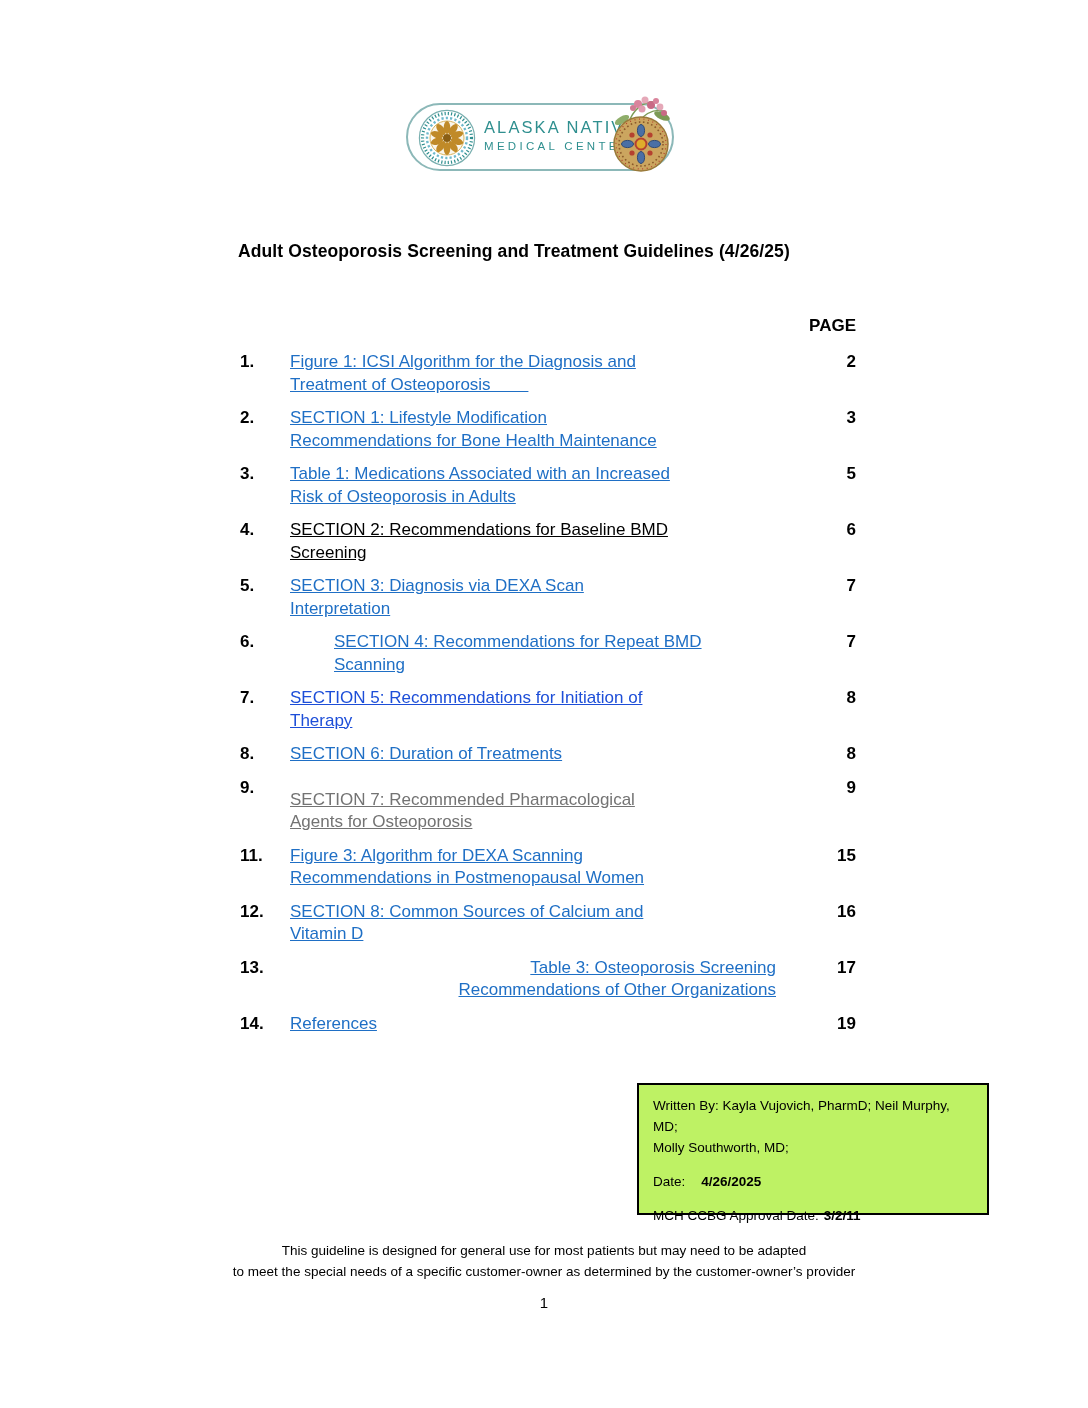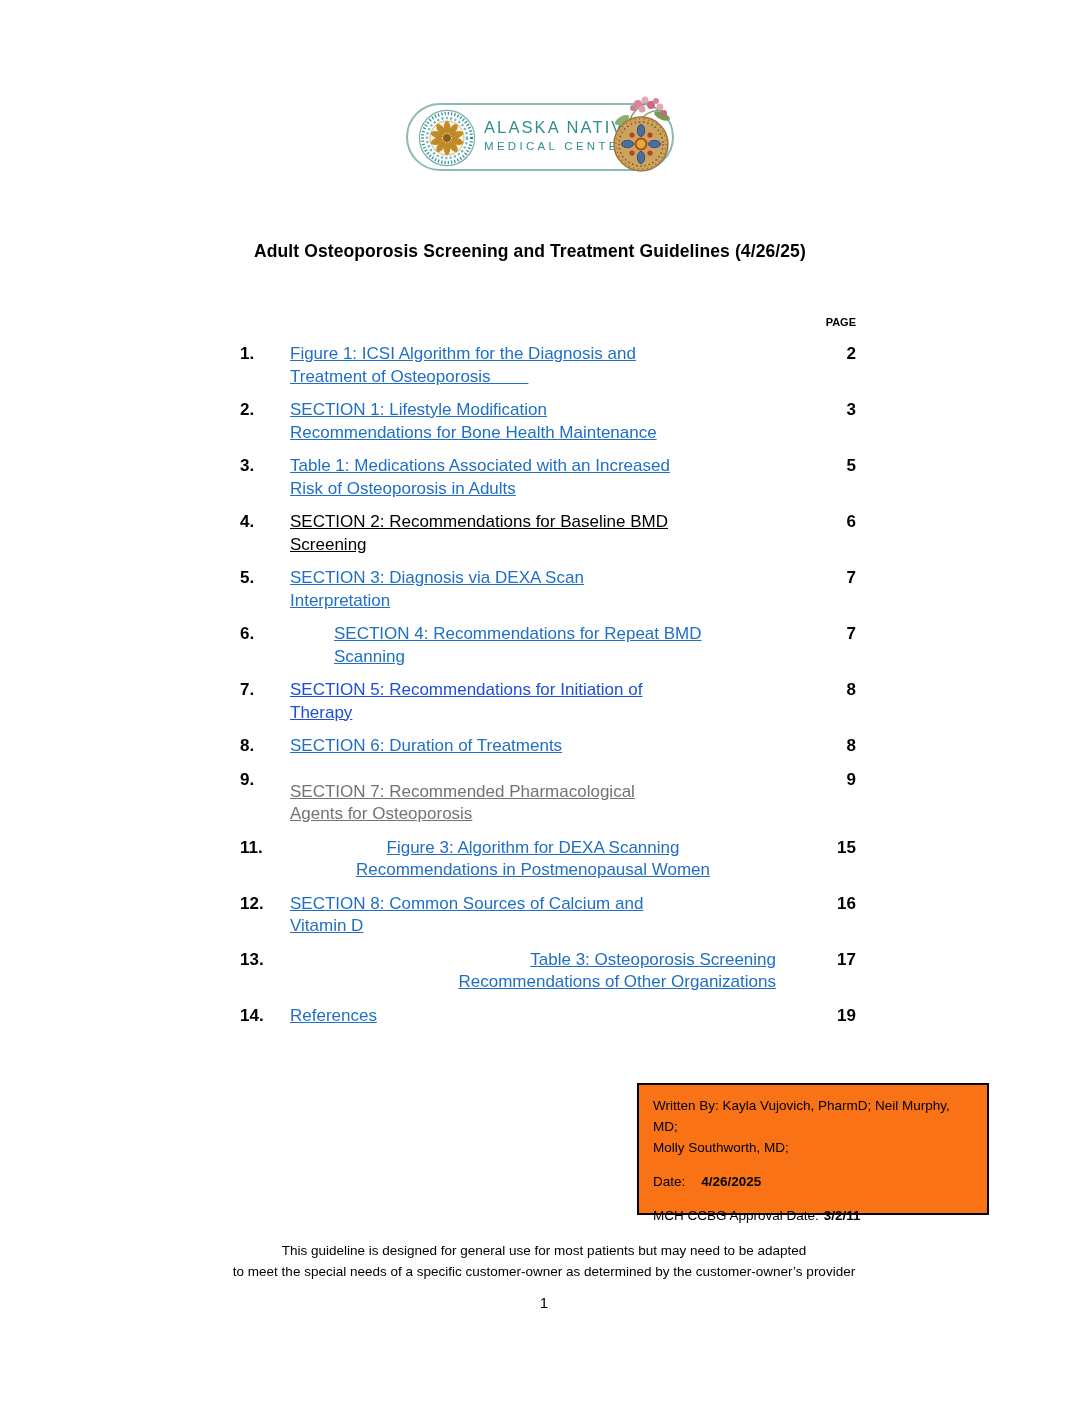--- a/index.html
+++ b/index.html
@@ -14,45 +14,45 @@
     border:2px solid #8cb8b8;border-radius:36px;box-sizing:border-box;
   }
   .seal{position:absolute;left:10px;top:4px;}
   .logo-text{position:absolute;left:76px;top:13px;white-space:nowrap;}
   .lt1{font-size:16.5px;letter-spacing:2.1px;color:#2f8f8f;}
   .lt2{font-size:11.5px;letter-spacing:3.3px;color:#2f8f8f;margin-top:3px;}
   .medallion{position:absolute;right:-2px;top:-11px;}
 
   
   .title{
-    position:absolute;left:254px;top:241px;margin:0;
+    position:absolute;left:238px;top:241px;margin:0;
     font-size:17.5px;font-weight:bold;letter-spacing:0.1px;
   }
 
   
   .toc{position:absolute;left:240px;top:316px;width:616px;}
   .toc-page-header{
-    text-align:right;font-weight:bold;font-size:11px;margin-bottom:15px;
+    text-align:right;font-weight:bold;font-size:17px;margin-bottom:15px;
   }
   .toc-row{
     display:grid;grid-template-columns:50px 1fr 80px;
     margin-bottom:11px;font-size:17px;line-height:22.5px;
   }
   .toc-num{font-weight:bold;}
   .toc-link{
     color:#1f6fc5;text-decoration:underline;white-space:pre-wrap;
     cursor:pointer;
   }
   .toc-page{font-weight:bold;text-align:right;}
 
   
   .infobox{
     position:absolute;left:637px;top:1083px;width:352px;height:132px;
     border:2px solid #000;box-sizing:border-box;padding:10px 14px;
-    font-size:13.5px;line-height:21px;background:#f97316;
+    font-size:13.5px;line-height:21px;background:#bef264;
   }
   .ib-written{white-space:pre-line;margin-bottom:13px;}
   .ib-row{margin-bottom:13px;}
   .ib-date-val{margin-left:16px;font-weight:bold;}
   .ib-app-val{margin-left:5px;font-weight:bold;}
 
   
   .footer{
     position:absolute;left:0;top:1240px;width:1088px;text-align:center;
     font-size:13.5px;line-height:21px;
@@ -178,21 +178,21 @@
       <div class="toc-page">8</div>
     </div>
         <div class="toc-row">
       <div class="toc-num">9.</div>
       <a class="toc-link" style="color: #737373; margin-top: 12px;">SECTION 7: Recommended Pharmacological
 Agents for Osteoporosis</a>
       <div class="toc-page">9</div>
     </div>
         <div class="toc-row">
       <div class="toc-num">11.</div>
-      <a class="toc-link" style="color: rgb(31, 111, 197); text-align: center;">Figure 3: Algorithm for DEXA Scanning
+      <a class="toc-link" style="color: rgb(31, 111, 197);">Figure 3: Algorithm for DEXA Scanning
 Recommendations in Postmenopausal Women</a>
       <div class="toc-page">15</div>
     </div>
         <div class="toc-row">
       <div class="toc-num">12.</div>
       <a class="toc-link" style="color: rgb(31, 111, 197);">SECTION 8: Common Sources of Calcium and
 Vitamin D</a>
       <div class="toc-page">16</div>
     </div>
         <div class="toc-row">

